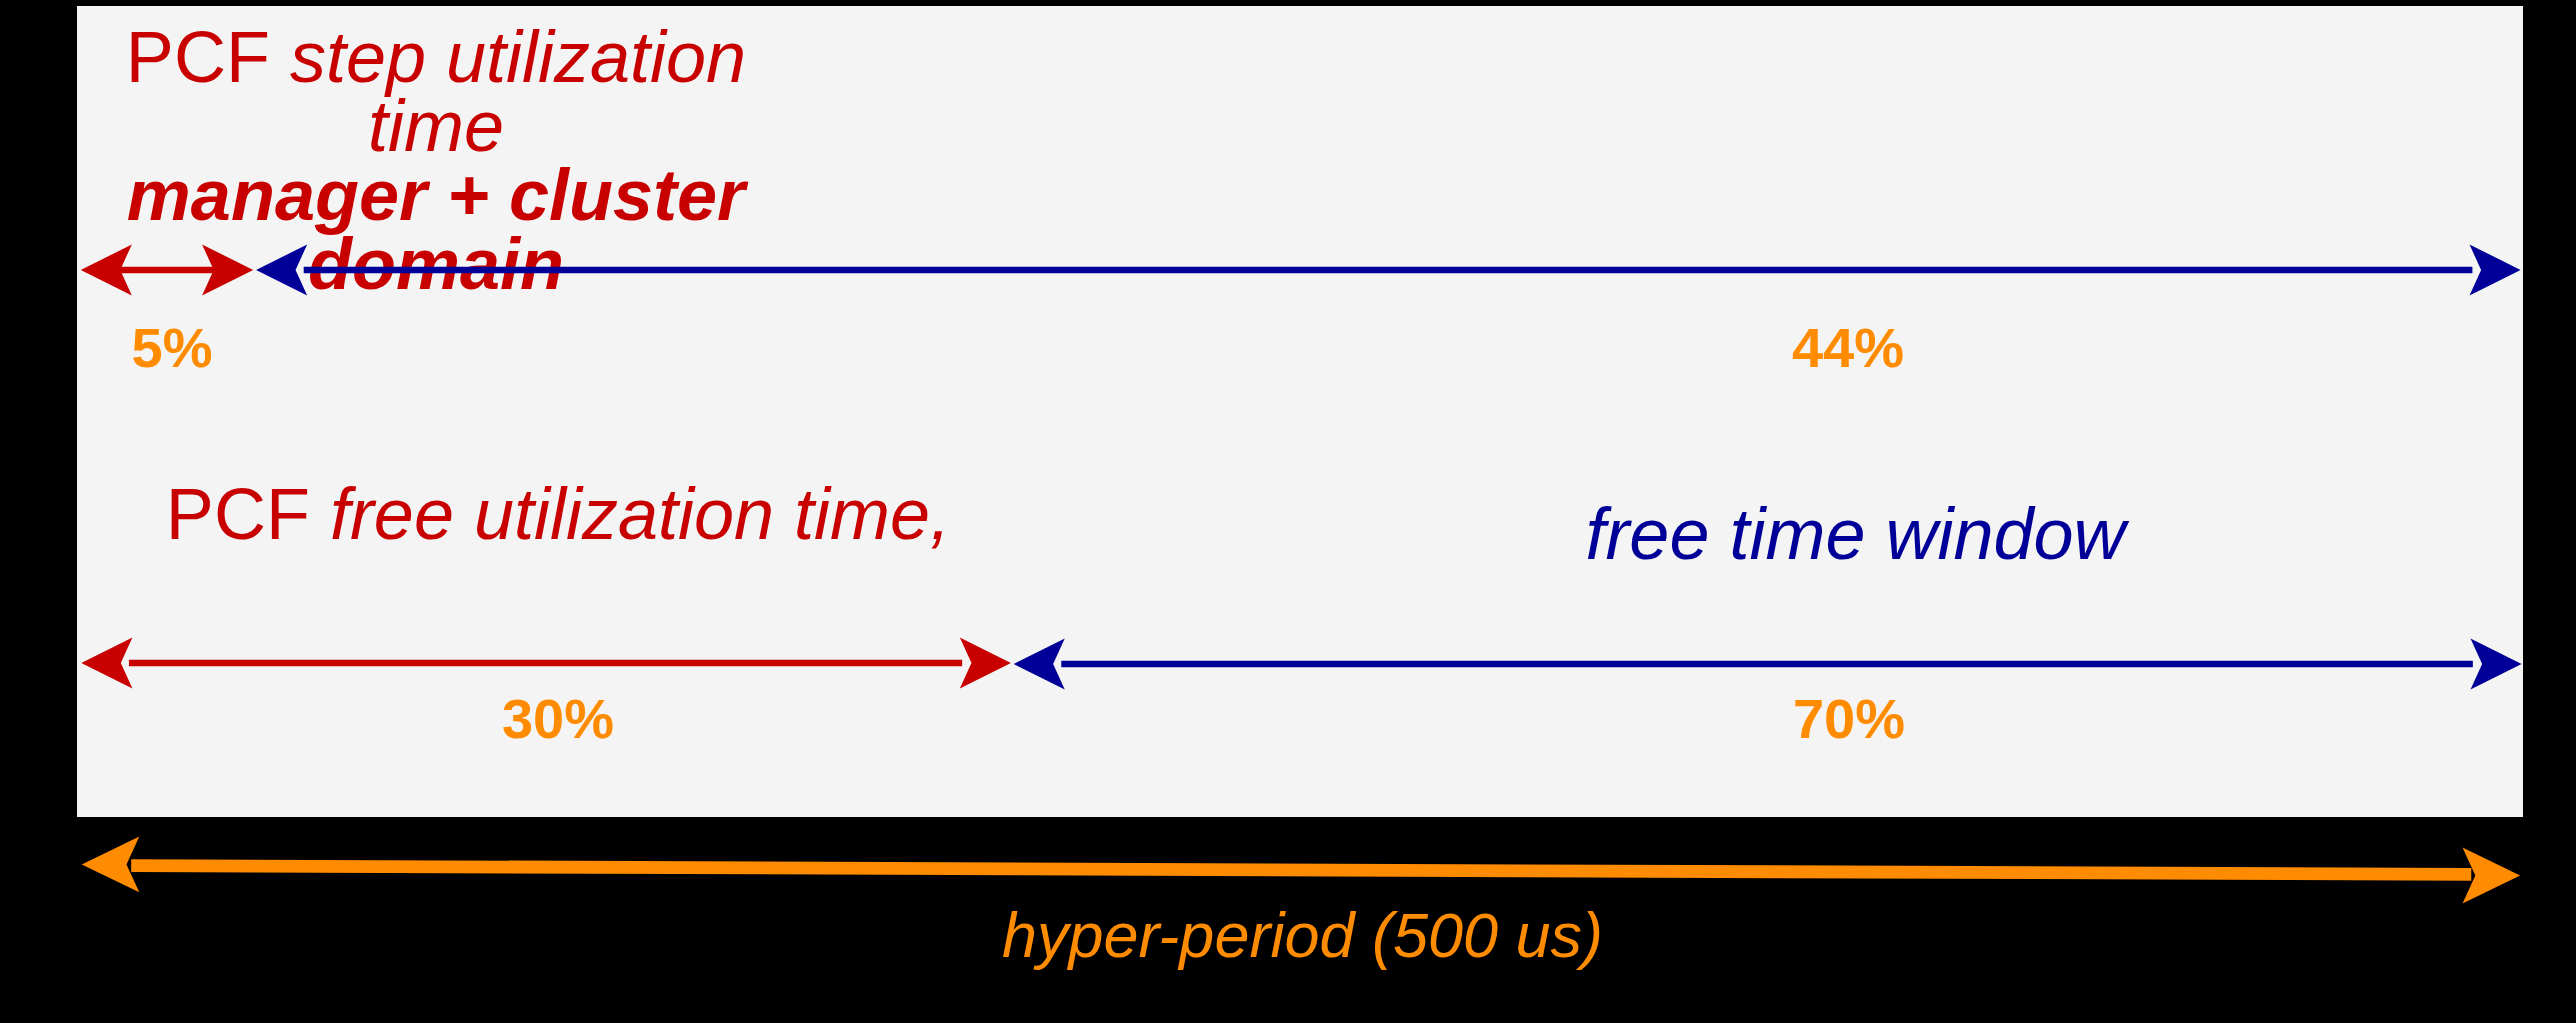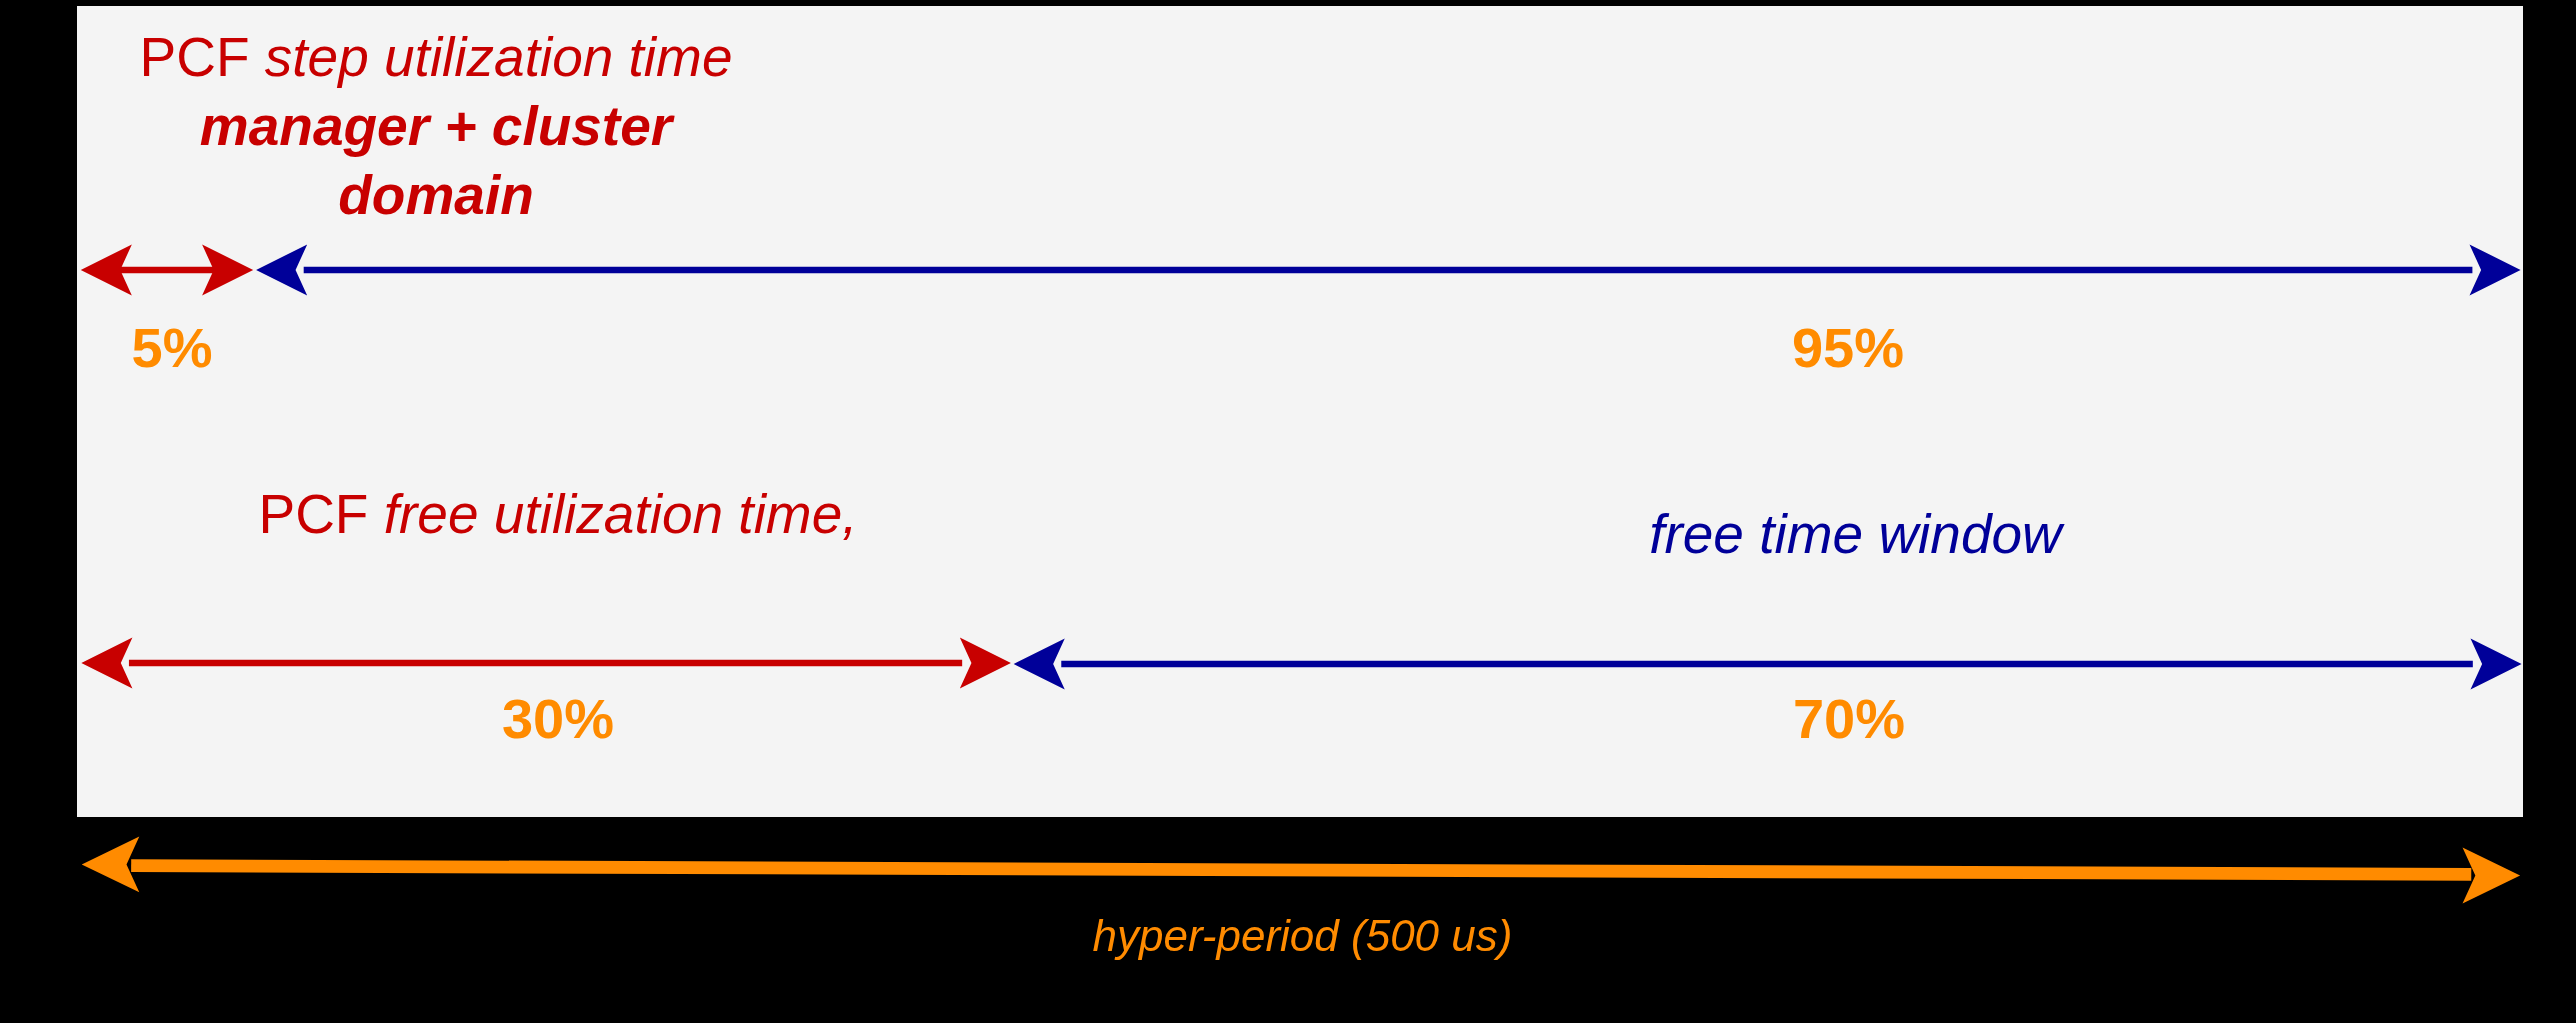--- a/index.html
+++ b/index.html
@@ -12,33 +12,33 @@
   html,body{margin:0;padding:0;background:var(--background);}
   .canvas{
     position:relative;width:2576px;height:1023px;
     background:var(--background);overflow:hidden;
     font-family:"Liberation Sans",sans-serif;
   }
   .panel{
     position:absolute;left:77px;top:5.8px;width:2446px;height:811px;
     background:var(--panel);
   }
-  .caption{position:absolute;text-align:center;font-size:55px;line-height:69px;}
+  .caption{position:absolute;text-align:center;font-size:72px;line-height:69px;}
   .caption .up{font-style:normal;}
   .caption .it{font-style:italic;}
   .caption .bi{font-style:italic;font-weight:bold;}
   .red-text{color:var(--red);}
   .blue-text{color:var(--blue);}
   .pct{
     position:absolute;width:174px;text-align:center;
     font-size:56px;font-weight:bold;line-height:65px;color:var(--orange);
   }
   .footer-caption{
     position:absolute;left:942px;top:902px;width:721px;text-align:center;
-    font-size:44px;line-height:67px;font-style:italic;color:var(--orange);
+    font-size:63px;line-height:67px;font-style:italic;color:var(--orange);
   }
   svg.arrow{position:absolute;display:block;}
   .red-arrow polygon{fill:var(--red);}
   .red-arrow line{stroke:var(--red);stroke-width:11px;}
   .blue-arrow polygon{fill:var(--blue);}
   .blue-arrow line{stroke:var(--blue);stroke-width:11px;}
   .orange-arrow polygon{fill:var(--orange);}
   .orange-arrow line{stroke:var(--orange);stroke-width:22px;}
 
   .r1-red-caption{left:87px;top:23px;width:698px;}
@@ -70,21 +70,21 @@
     <polygon points="315,62 227,18 247,62 227,106"></polygon>
   </svg>
 
   <svg class="arrow blue-arrow" style="left:247px;top:234px;" width="2285" height="72" viewBox="0 0 3930 124">
     <line x1="95" y1="62" x2="3830" y2="62"></line>
     <polygon points="13,62 101,18 81,62 101,106"></polygon>
     <polygon points="3913,62 3825,18 3845,62 3825,106"></polygon>
   </svg>
 
   <div class="pct pct-5">5%</div>
-  <div class="pct pct-95">95%</div>
+  <div class="pct pct-95">44%</div>
 
   <div class="caption red-text r2-red-caption">
     <div class="line"><span class="up">PCF </span><span class="it">free utilization time,</span></div>
   </div>
 
   <div class="caption blue-text r2-blue-caption">
     <div class="line it">free time window</div>
   </div>
 
   <svg class="arrow red-arrow" style="left:73px;top:627px;" width="948" height="72" viewBox="0 0 1630 124">

